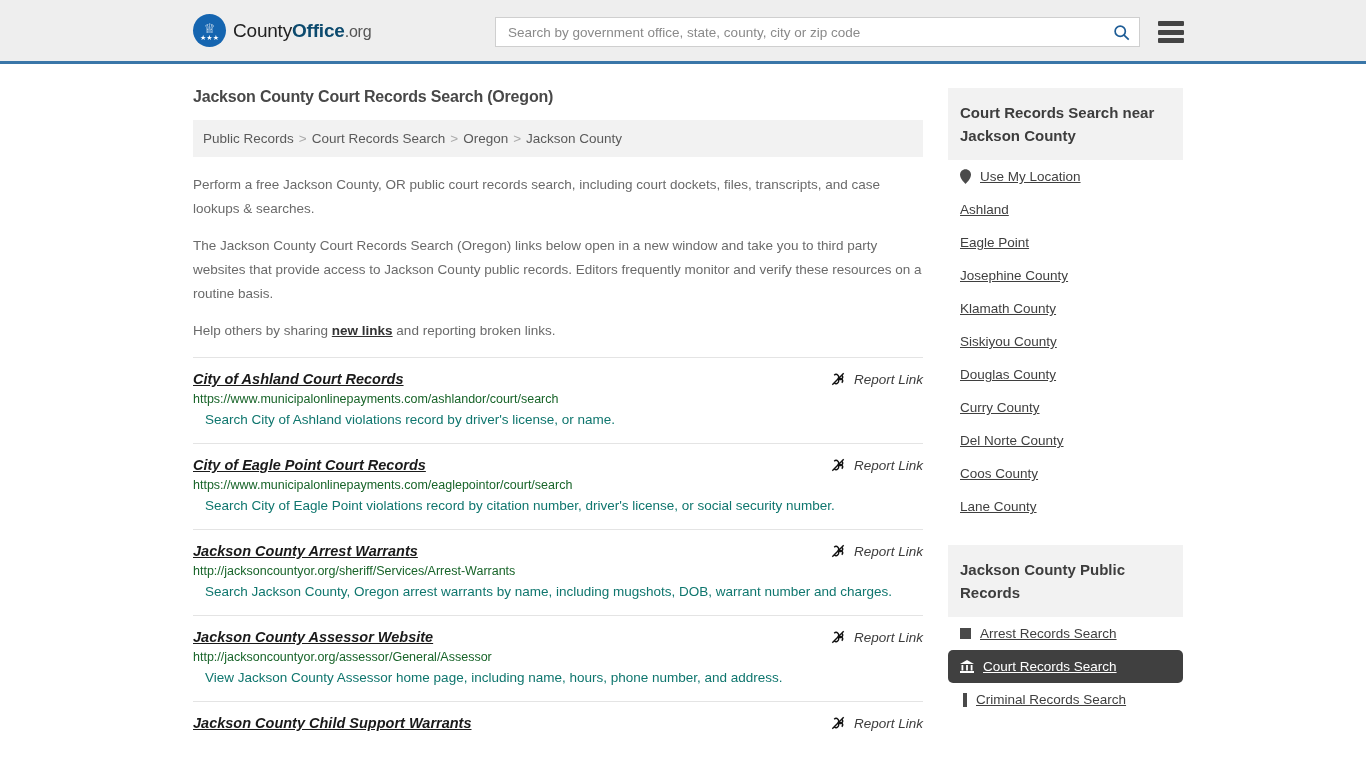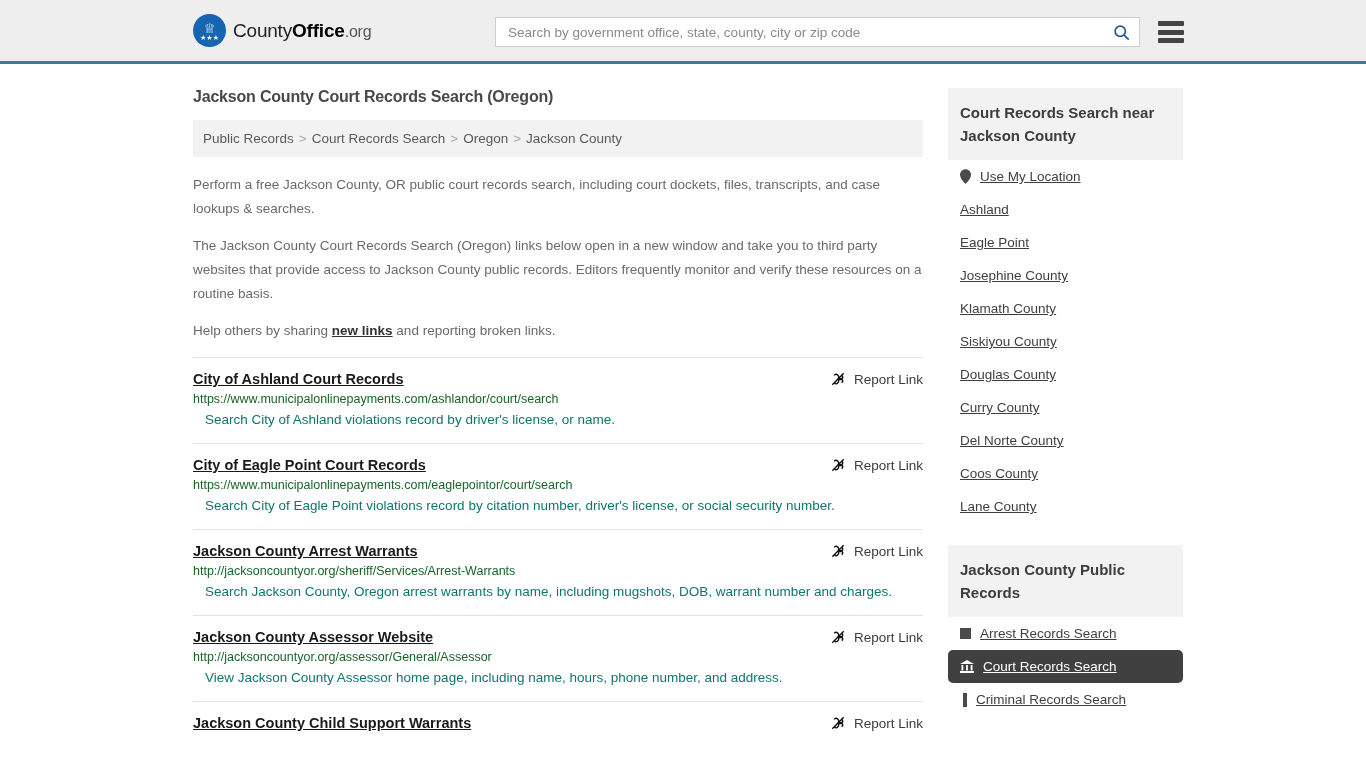--- a/index.html
+++ b/index.html
@@ -42,21 +42,21 @@
   .logo-stars {
     font-size: 7px; line-height: 7px; color: #ffffff;
     letter-spacing: 0px;
   }
   .logo-text {
     font-size: 19px;
     color: #222222;
     letter-spacing: -0.2px;
     white-space: nowrap;
   }
-  .logo-text .b { color: #000000; font-weight: bold; }
+  .logo-text .b { color: #0c4a6e; font-weight: bold; }
   .logo-text .o { color: #555555; font-size: 16px; margin-top: 40px; }
 
   .search-zone {
     position: absolute;
     left: 495px;
     top: 17px;
     display: flex;
     align-items: center;
     gap: 18px;
   }
@@ -144,20 +144,21 @@
   .results { margin-top: 14px; }
   .result {
     border-top: 1px solid #e4e4e4;
     padding: 13px 0 11px 0;
   }
   .result:first-child { border-top: 1px solid #e4e4e4; }
   .result-head {
     display: flex;
     align-items: flex-start;
     justify-content: space-between;
+    font-style: italic;
   }
   .result-title {
     font-size: 14.5px;
     font-weight: bold;
     color: #1a1a1a;
     text-decoration: underline;
     cursor: pointer;
   }
   .report-link {
     display: flex;

